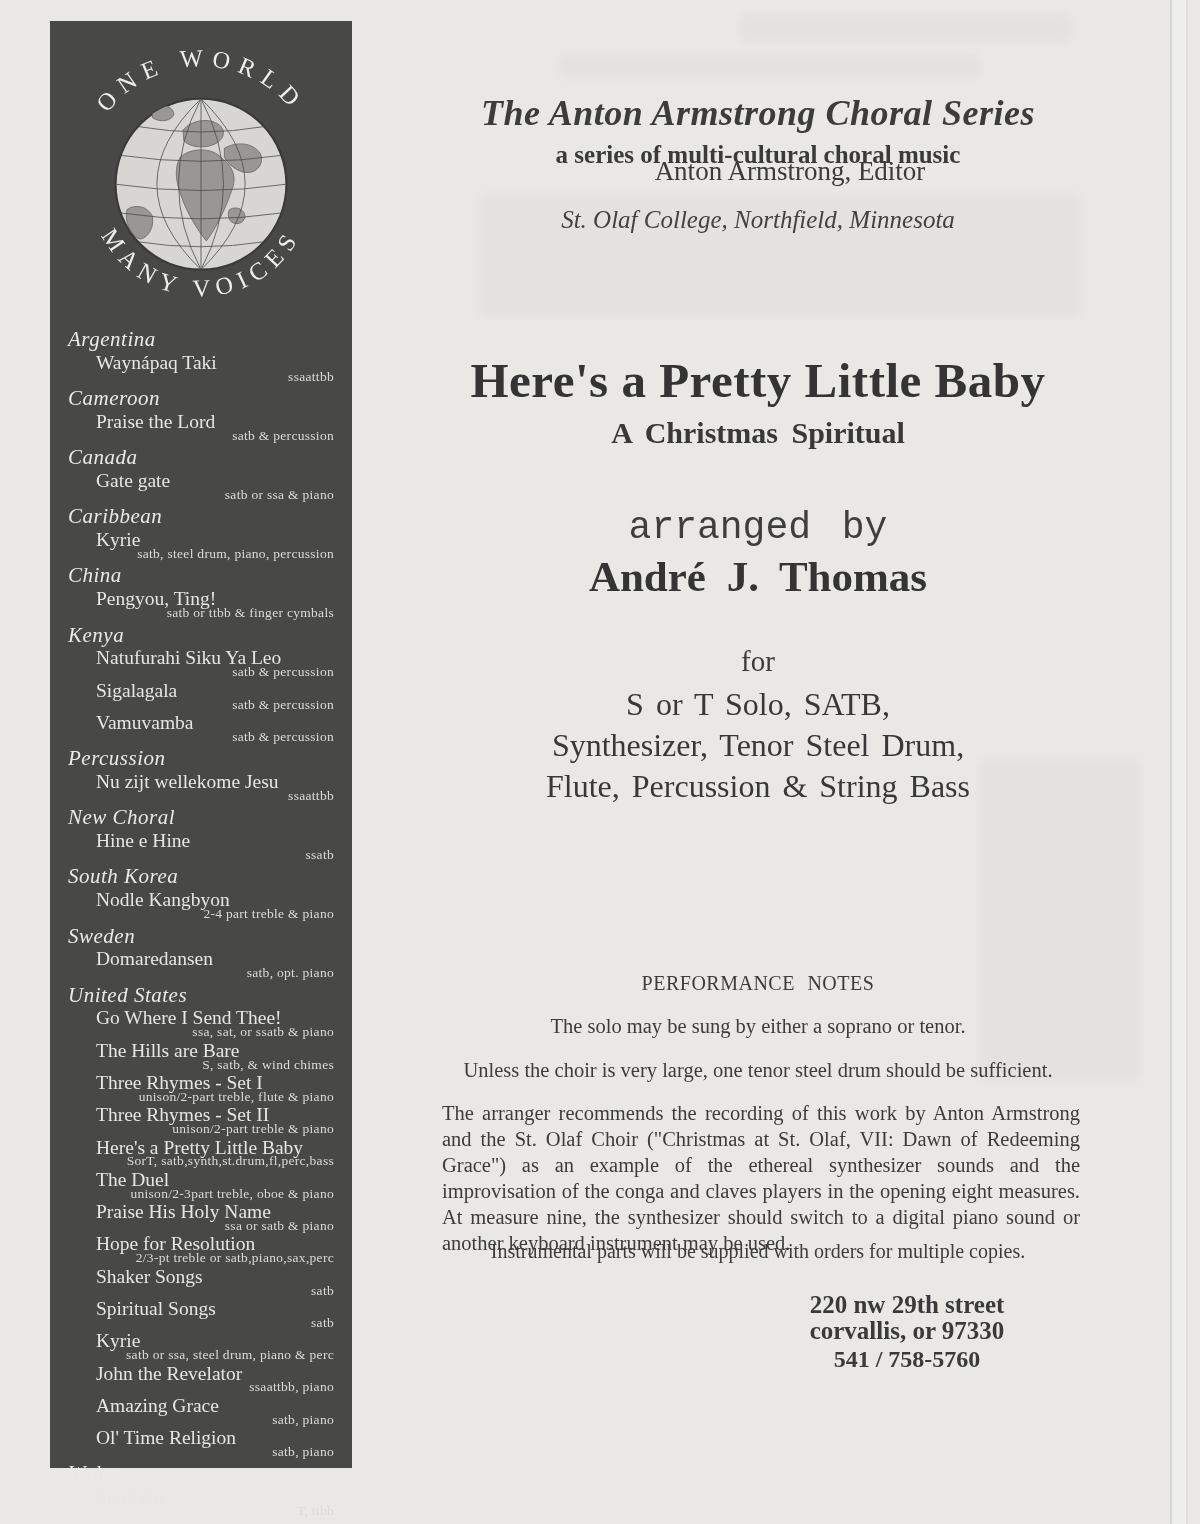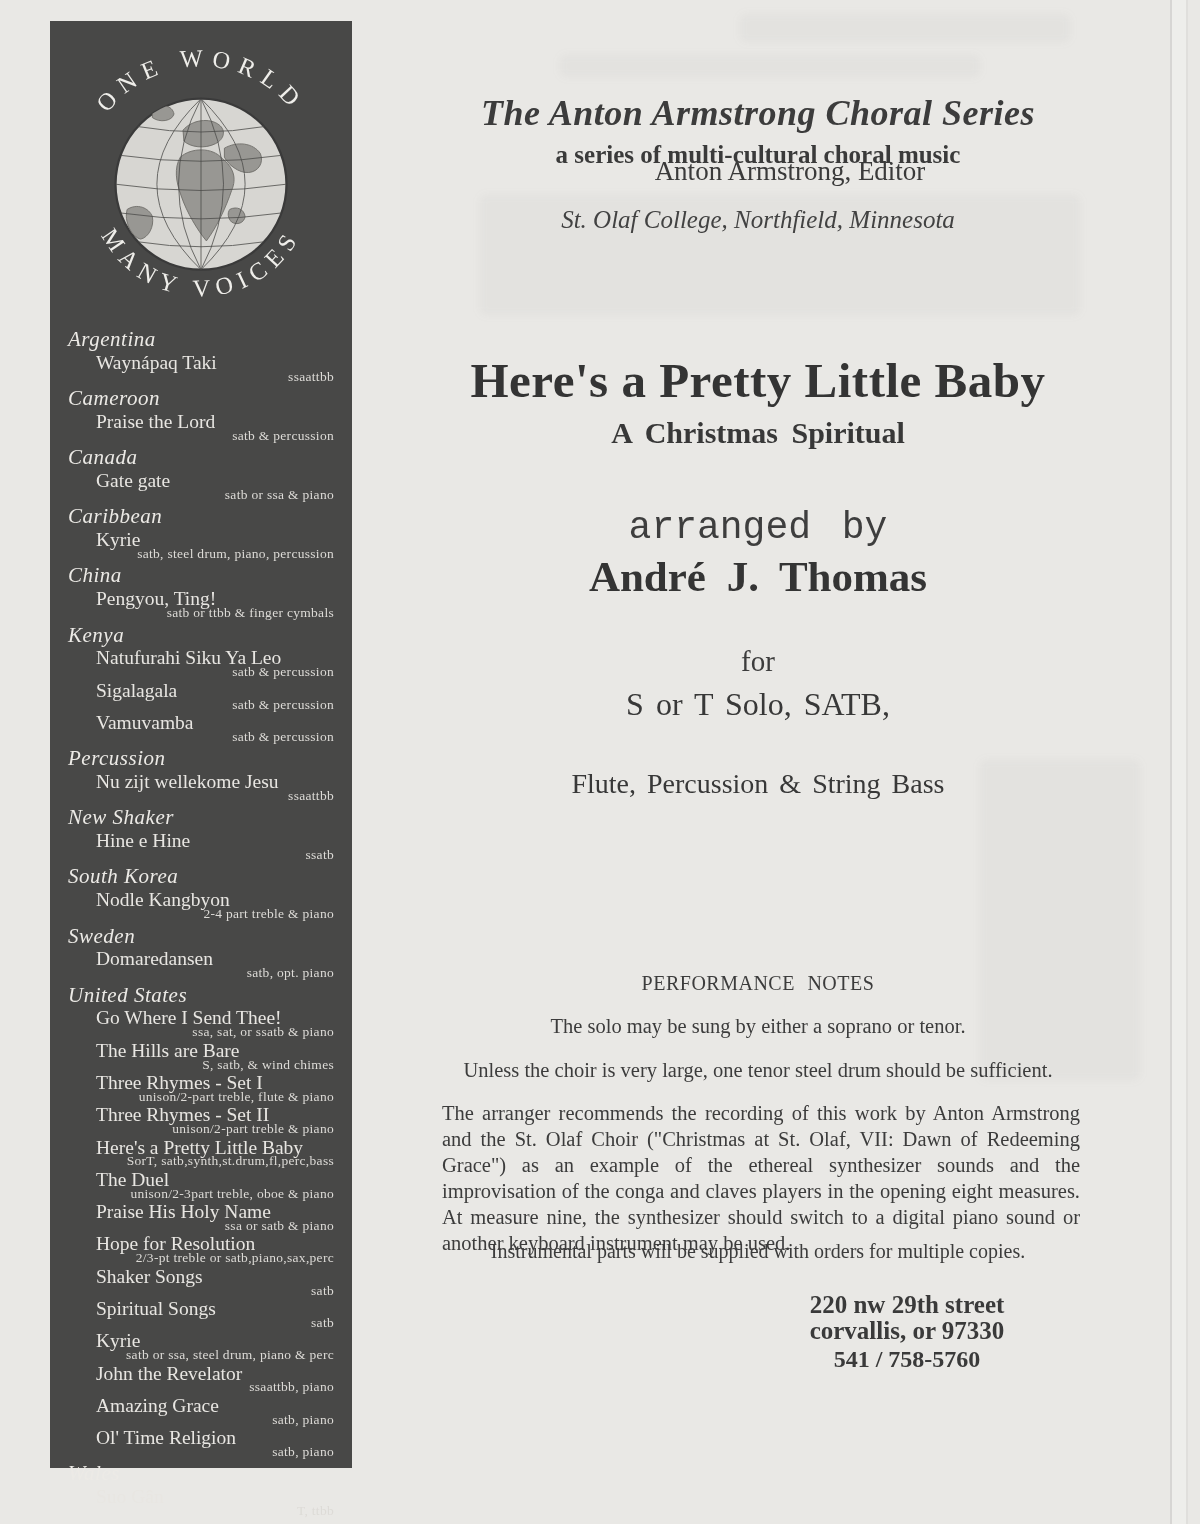--- a/index.html
+++ b/index.html
@@ -42,21 +42,21 @@
   .series-sub{top:141px;font-size:25px;font-weight:bold;color:#3a3a3a;}
   .series-editor{top:156px;font-size:27px;font-weight:normal;color:#3a3a3a;margin-left:32px;}
   .series-inst{top:206px;font-size:25px;font-style:italic;color:#424242;}
   .work-title{top:352px;font-size:49px;font-weight:bold;color:#343434;letter-spacing:0.5px;}
   .work-sub{top:416px;font-size:30px;font-weight:bold;color:#383838;word-spacing:6px;}
   .arranged-by{top:506px;font-size:38px;color:#3e3e3e;word-spacing:8px;font-family:Liberation Mono, monospace;}
   .arranger{top:552px;font-size:43px;font-weight:bold;color:#343434;word-spacing:10px;}
   .for-label{top:645px;font-size:29px;color:#3c3c3c;}
   .instr-1{top:686px;font-size:32px;color:#383838;word-spacing:4px;}
   .instr-2{top:727px;font-size:32px;color:#383838;word-spacing:4px;}
-  .instr-3{top:768px;font-size:28px;color:#383838;word-spacing:4px;}
+  .instr-3{top:768px;font-size:32px;color:#383838;word-spacing:4px;}
   .pn-heading{top:972px;font-size:20px;color:#3c3c3c;word-spacing:7px;letter-spacing:0.5px;font-family:Liberation Serif, serif;}
   .pn-note1{top:1015px;font-size:20.5px;color:#3c3c3c;}
   .pn-note2{top:1059px;font-size:20.5px;color:#3c3c3c;}
   .pn-paragraph{
     position:absolute;left:90px;top:1100px;width:638px;
     font-size:20.5px;line-height:1.27;color:#3c3c3c;
     text-align:justify;
   }
   .pn-note3{top:1240px;font-size:20px;color:#3c3c3c;}
   .pub-block{position:absolute;left:350px;top:1292px;width:410px;text-align:center;}
@@ -148,21 +148,21 @@
         <div class="country">Kenya</div>
         <div class="song-title">Natufurahi Siku Ya Leo</div>
         <div class="song-voicing">satb &amp; percussion</div>
         <div class="song-title">Sigalagala</div>
         <div class="song-voicing">satb &amp; percussion</div>
         <div class="song-title">Vamuvamba</div>
         <div class="song-voicing">satb &amp; percussion</div>
         <div class="country">Percussion</div>
         <div class="song-title">Nu zijt wellekome Jesu</div>
         <div class="song-voicing">ssaattbb</div>
-        <div class="country">New Shaker</div>
+        <div class="country">New Choral</div>
         <div class="song-title">Hine e Hine</div>
         <div class="song-voicing">ssatb</div>
         <div class="country">South Korea</div>
         <div class="song-title">Nodle Kangbyon</div>
         <div class="song-voicing">2-4 part treble &amp; piano</div>
         <div class="country">Sweden</div>
         <div class="song-title">Domaredansen</div>
         <div class="song-voicing">satb, opt. piano</div>
         <div class="country">United States</div>
         <div class="song-title">Go Where I Send Thee!</div>
@@ -207,20 +207,21 @@
     <div class="center series-inst">St. Olaf College, Northfield, Minnesota</div>
 
     <div class="center work-title">Here's a Pretty Little Baby</div>
     <div class="center work-sub">A Christmas Spiritual</div>
 
     <div class="center arranged-by">arranged by</div>
     <div class="center arranger">André J. Thomas</div>
 
     <div class="center for-label">for</div>
     <div class="center instr-1">S or T Solo,  SATB,</div>
+    <div class="center instr-2">Synthesizer,  Tenor Steel Drum,</div>
     <div class="center instr-3">Flute,  Percussion  &amp;  String Bass</div>
 
     <div class="center pn-heading">PERFORMANCE NOTES</div>
     <div class="center pn-note1">The solo may be sung by either a soprano or tenor.</div>
     <div class="center pn-note2">Unless the choir is very large, one tenor steel drum should be sufficient.</div>
     <div class="pn-paragraph">The arranger recommends the recording of this work by Anton Armstrong and the St. Olaf Choir  ("Christmas at St. Olaf, VII:  Dawn of Redeeming Grace") as an example of the ethereal synthesizer sounds and the improvisation of the conga and claves players in the opening eight measures.  At measure nine, the synthesizer should switch to a digital piano sound or another keyboard instrument may be used.</div>
     <div class="center pn-note3">Instrumental parts will be supplied with orders for multiple copies.</div>
 
     <div class="pub-block">
       <div class="pub-addr">220 nw 29th street</div>

